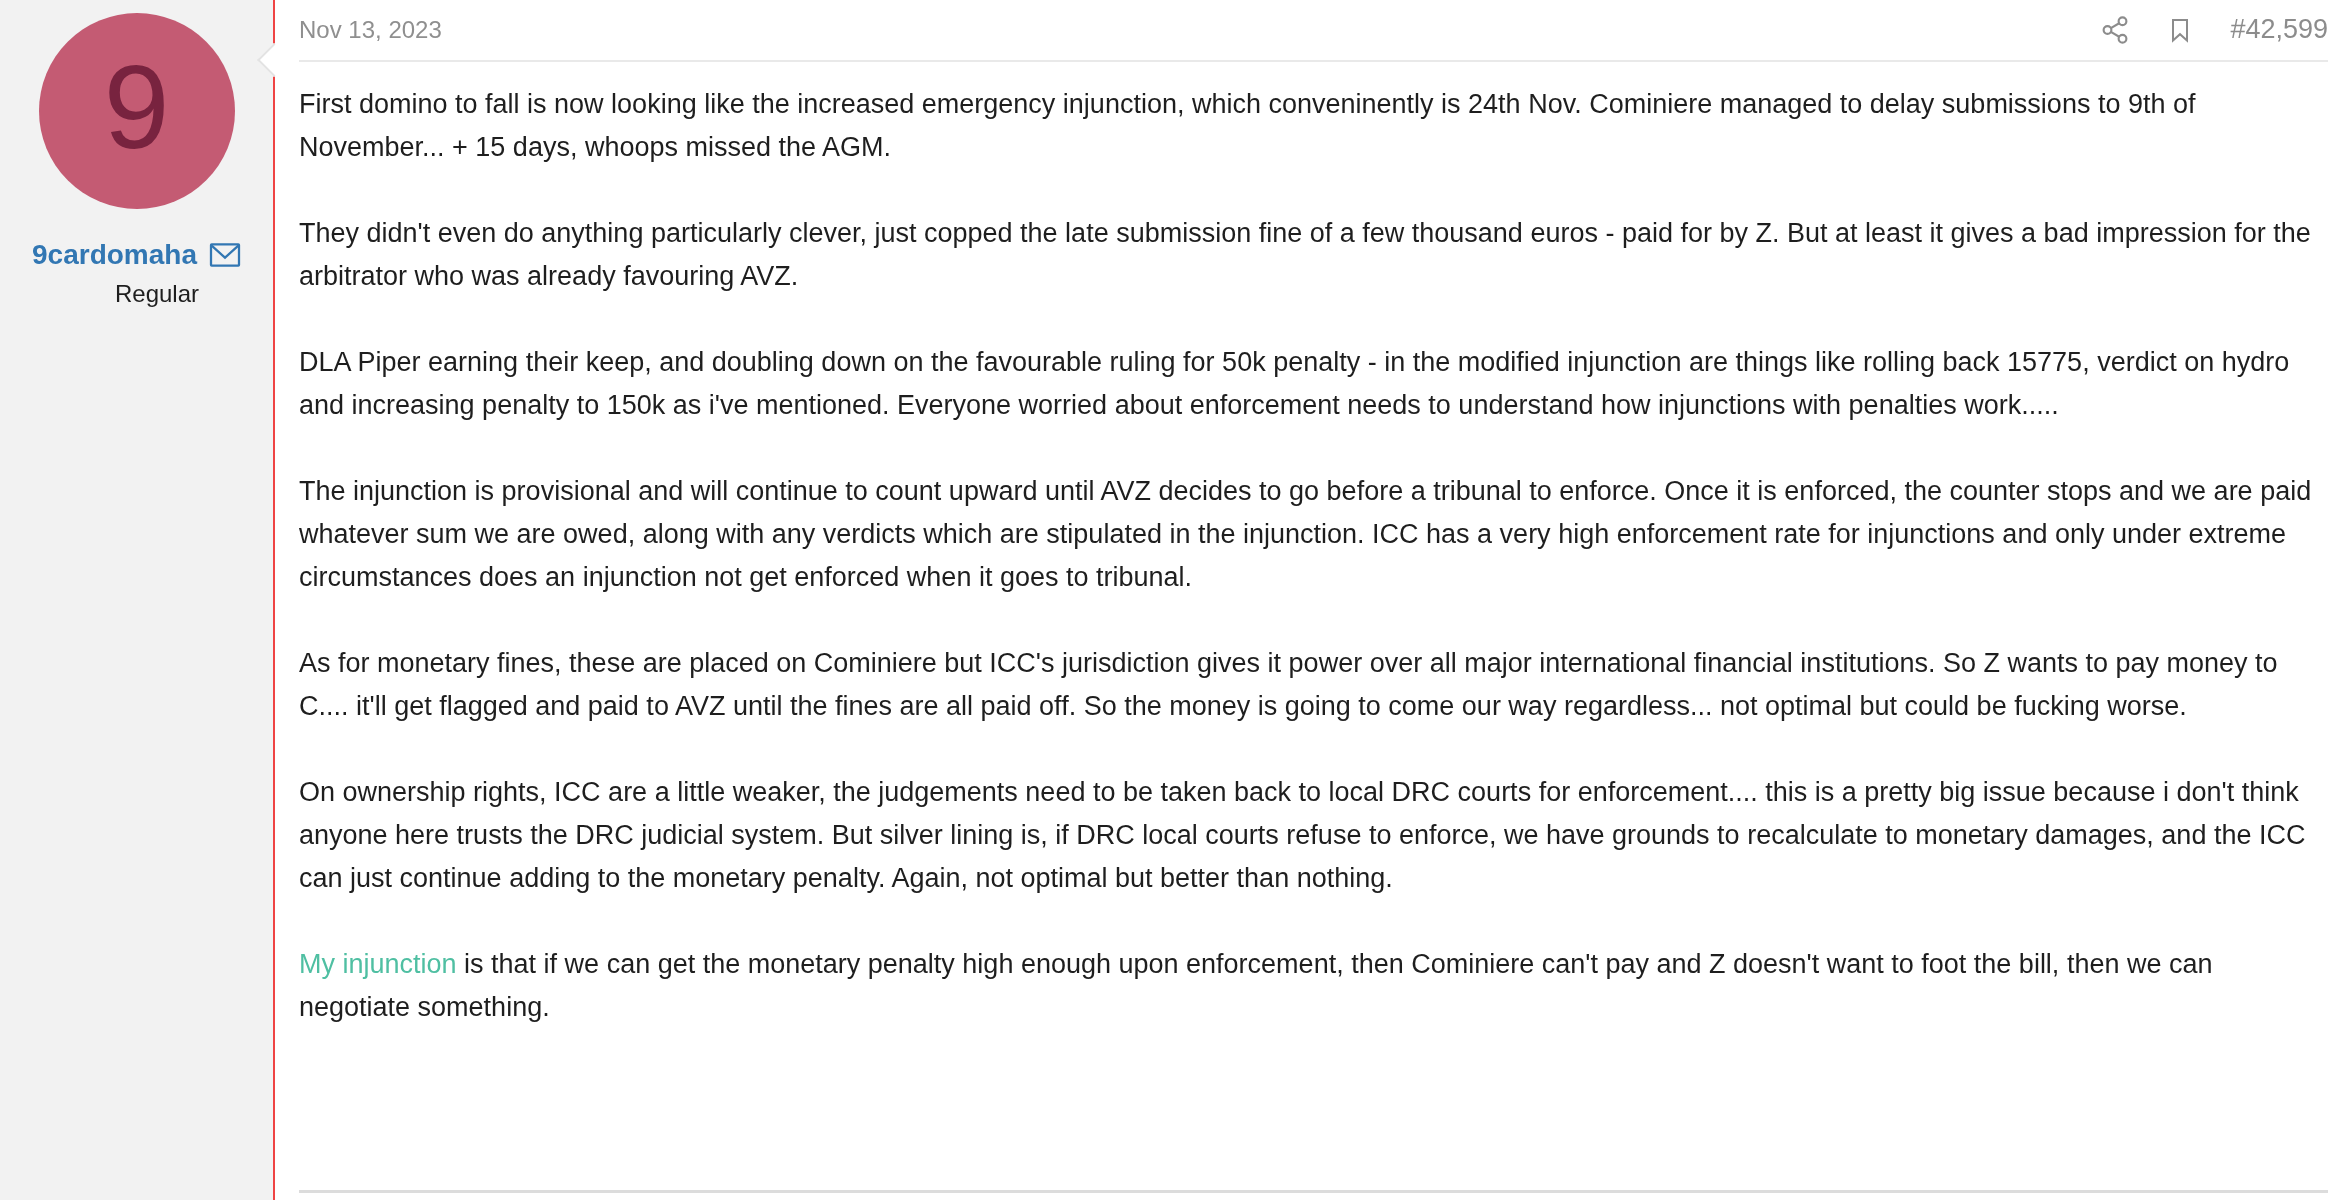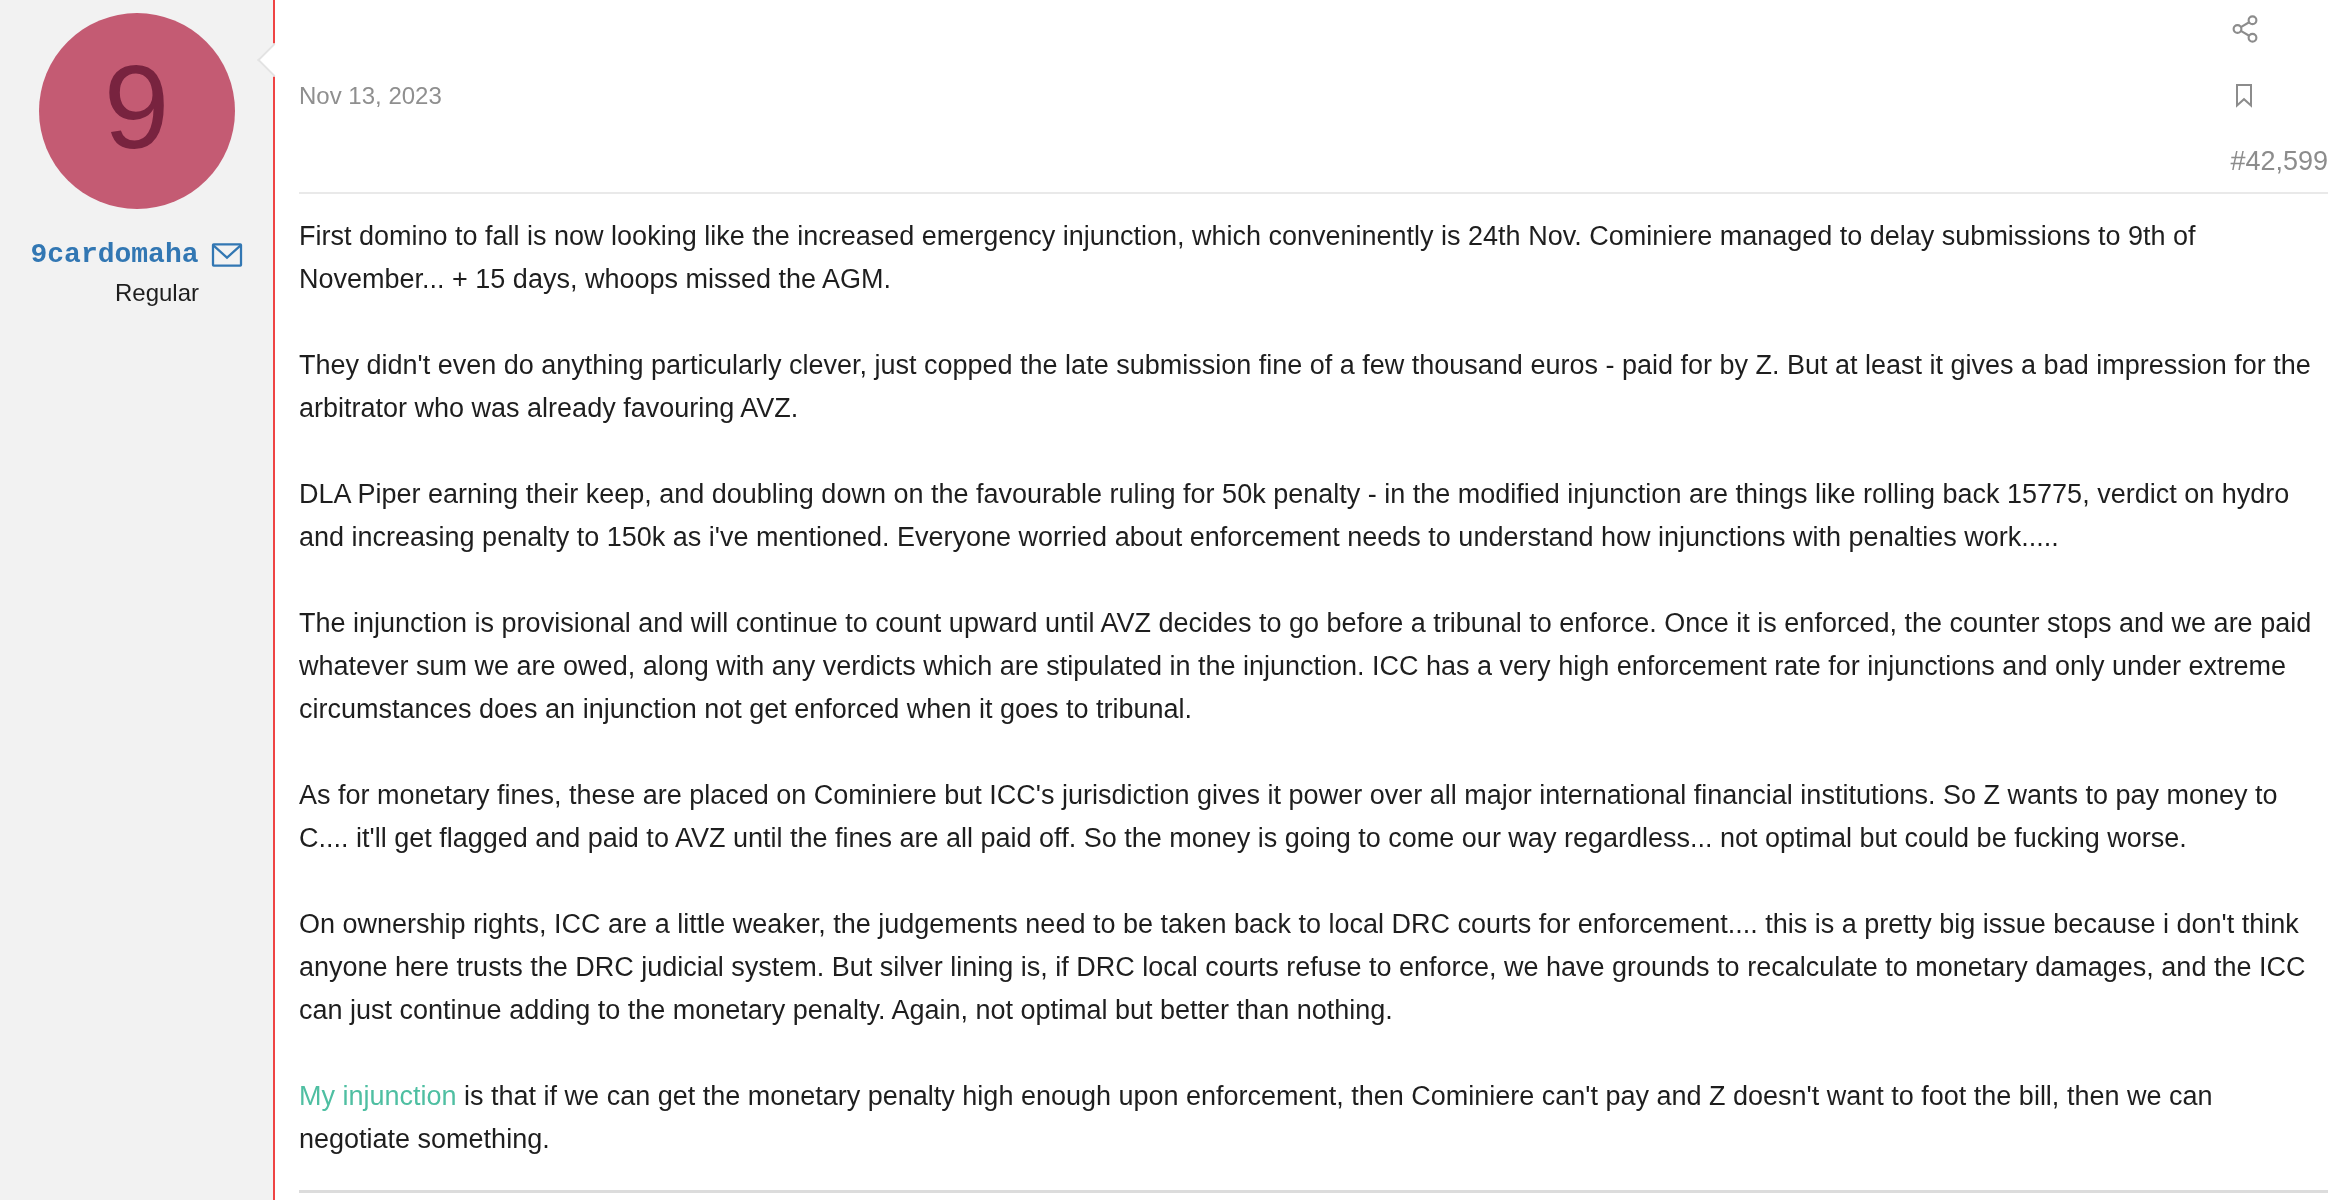--- a/index.html
+++ b/index.html
@@ -31,21 +31,20 @@
   .avatar span {
     font-size: 118px;
     line-height: 1;
     color: #78233f;
     padding-bottom: 8px;
   }
   .author-row {
     margin-top: 30px;
     display: flex; align-items: center; justify-content: center;
     gap: 12px;
-    font-family: Liberation Mono, monospace;
   }
   .username {
     font-size: 28px; font-weight: bold;
     color: #3277b3; text-decoration: none; cursor: pointer;
   }
   .mail-icon { display: inline-flex; cursor: pointer; }
   .badge { margin-top: 9px; font-size: 24px; color: #1e1e1e; padding-left: 41px; }
 
   
   .post-panel {
@@ -63,21 +62,21 @@
     border-left: 2px solid #e3e3e3;
     border-bottom: 2px solid #e3e3e3;
     transform: rotate(45deg);
   }
   .post-header {
     display: flex; align-items: center; justify-content: space-between;
     padding: 14px 0 15px;
     border-bottom: 2px solid #e9e9e9;
   }
   .post-date { font-size: 24px; color: #8f8f8f; }
-  .header-actions { display: flex; align-items: flex-start; gap: 36px; flex-direction: column; }
+  .header-actions { display: flex; align-items: flex-end; gap: 36px; }
   .action-icon { display: inline-flex; cursor: pointer; color: #8c8c8c; }
   .post-number {
     font-size: 27px; color: #8c8c8c;
     text-decoration: none; cursor: pointer;
   }
 
   .post-body { padding-top: 21px; font-size: 27px; line-height: 43px; }
   .post-body p { margin: 0 0 43px; }
   .post-body p:last-child { margin-bottom: 0; }
   .green-link { color: #4fbfa2; text-decoration: none; cursor: pointer; }

